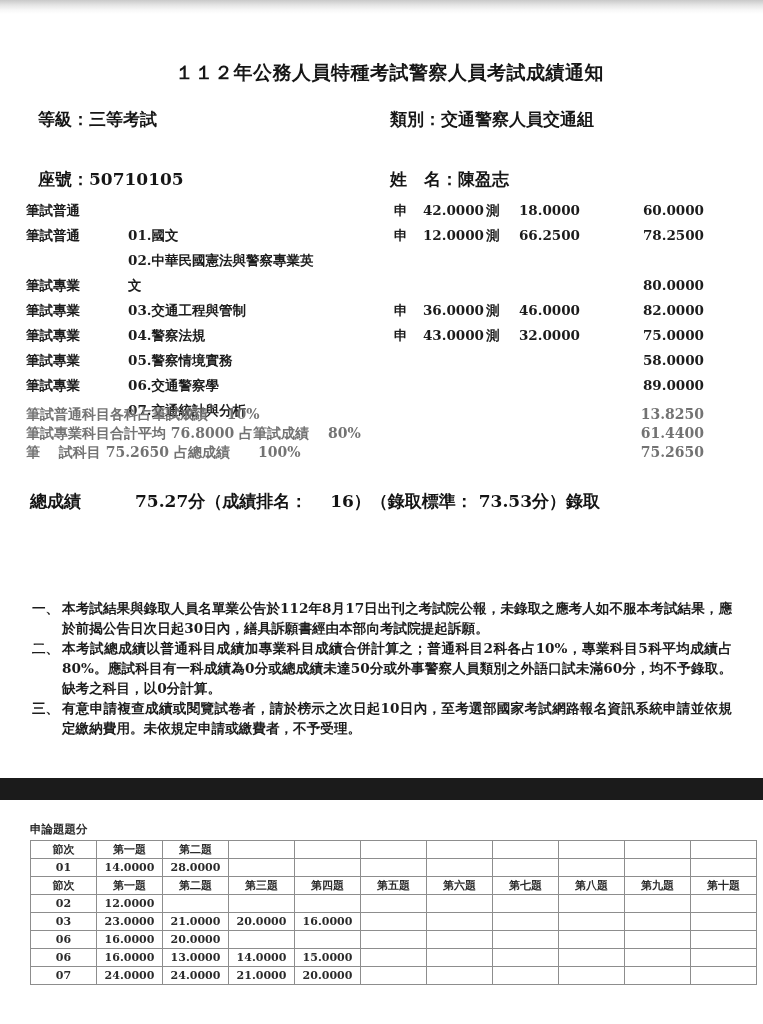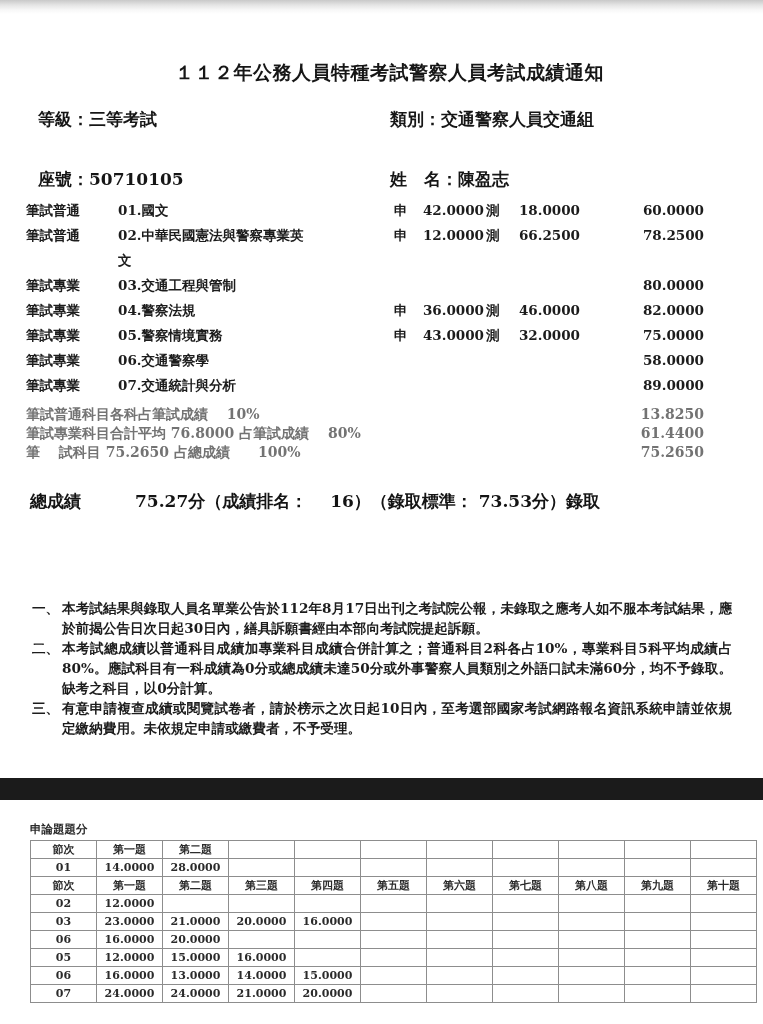--- a/index.html
+++ b/index.html
@@ -80,21 +80,21 @@
   }
   .subj-row {
     position: relative;
     height: 25px;
     font-size: 13.5px;
     color: #1c1c1c;
     font-weight: bold;
   }
 
   .c-cat   { position: absolute; left: 26px;  white-space: nowrap; }
-  .c-name  { position: absolute; left: 118px; white-space: nowrap; font-size: 13.5px;}
+  .c-name  { position: absolute; left: 128px; white-space: nowrap; font-size: 13.5px; margin-top: 25px;}
   .c-lab1  { position: absolute; left: 394px; }
   .c-val1  { position: absolute; left: 412px; width: 72px; text-align: right; font-family: "DejaVu Serif", "Liberation Serif", serif; }
   .c-lab2  { position: absolute; left: 486px; }
   .c-val2  { position: absolute; left: 508px; width: 72px; text-align: right; }
   .c-total { position: absolute; left: 612px; width: 92px; text-align: right; }
 
   
   .summary {
     position: absolute;
     left: 0;
@@ -425,33 +425,20 @@
             <td></td>
             <td></td>
             <td></td>
             <td></td>
             <td></td>
             <td></td>
             <td></td>
             <td></td>
           </tr>
           <tr>
-            <td>05</td>
-            <td>12.0000</td>
-            <td>15.0000</td>
-            <td>16.0000</td>
-            <td></td>
-            <td></td>
-            <td></td>
-            <td></td>
-            <td></td>
-            <td></td>
-            <td></td>
-          </tr>
-          <tr>
             <td>06</td>
             <td>16.0000</td>
             <td>13.0000</td>
             <td>14.0000</td>
             <td>15.0000</td>
             <td></td>
             <td></td>
             <td></td>
             <td></td>
             <td></td>

